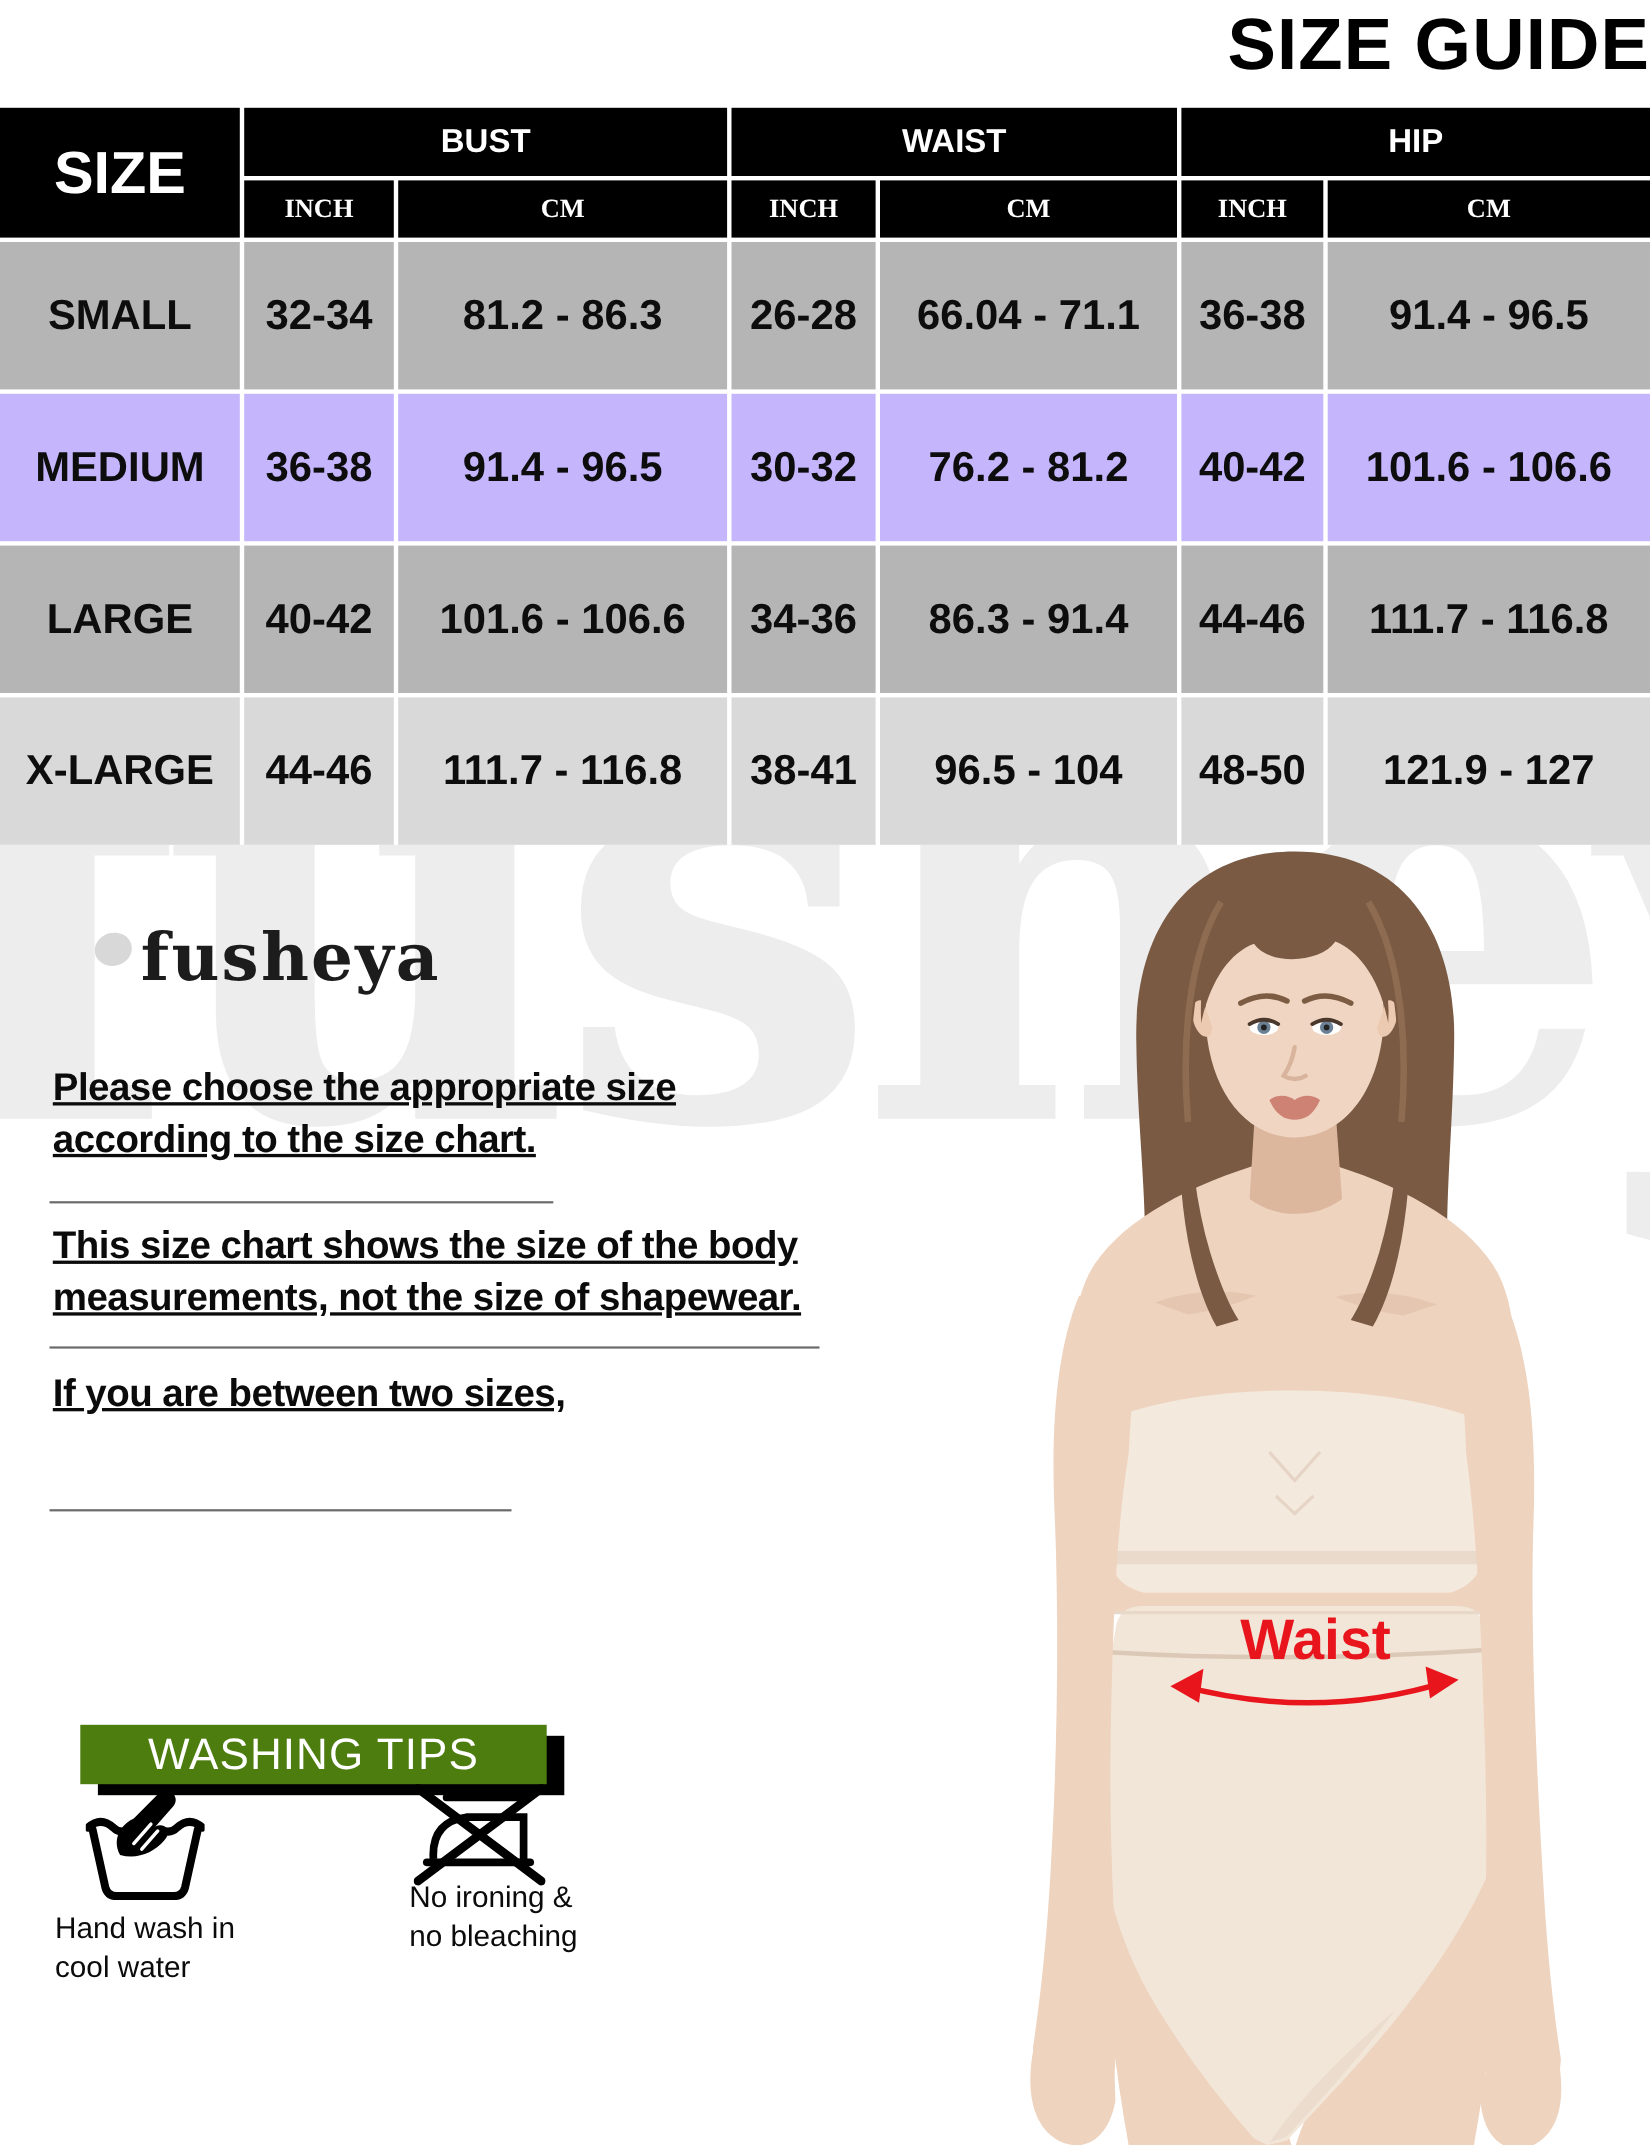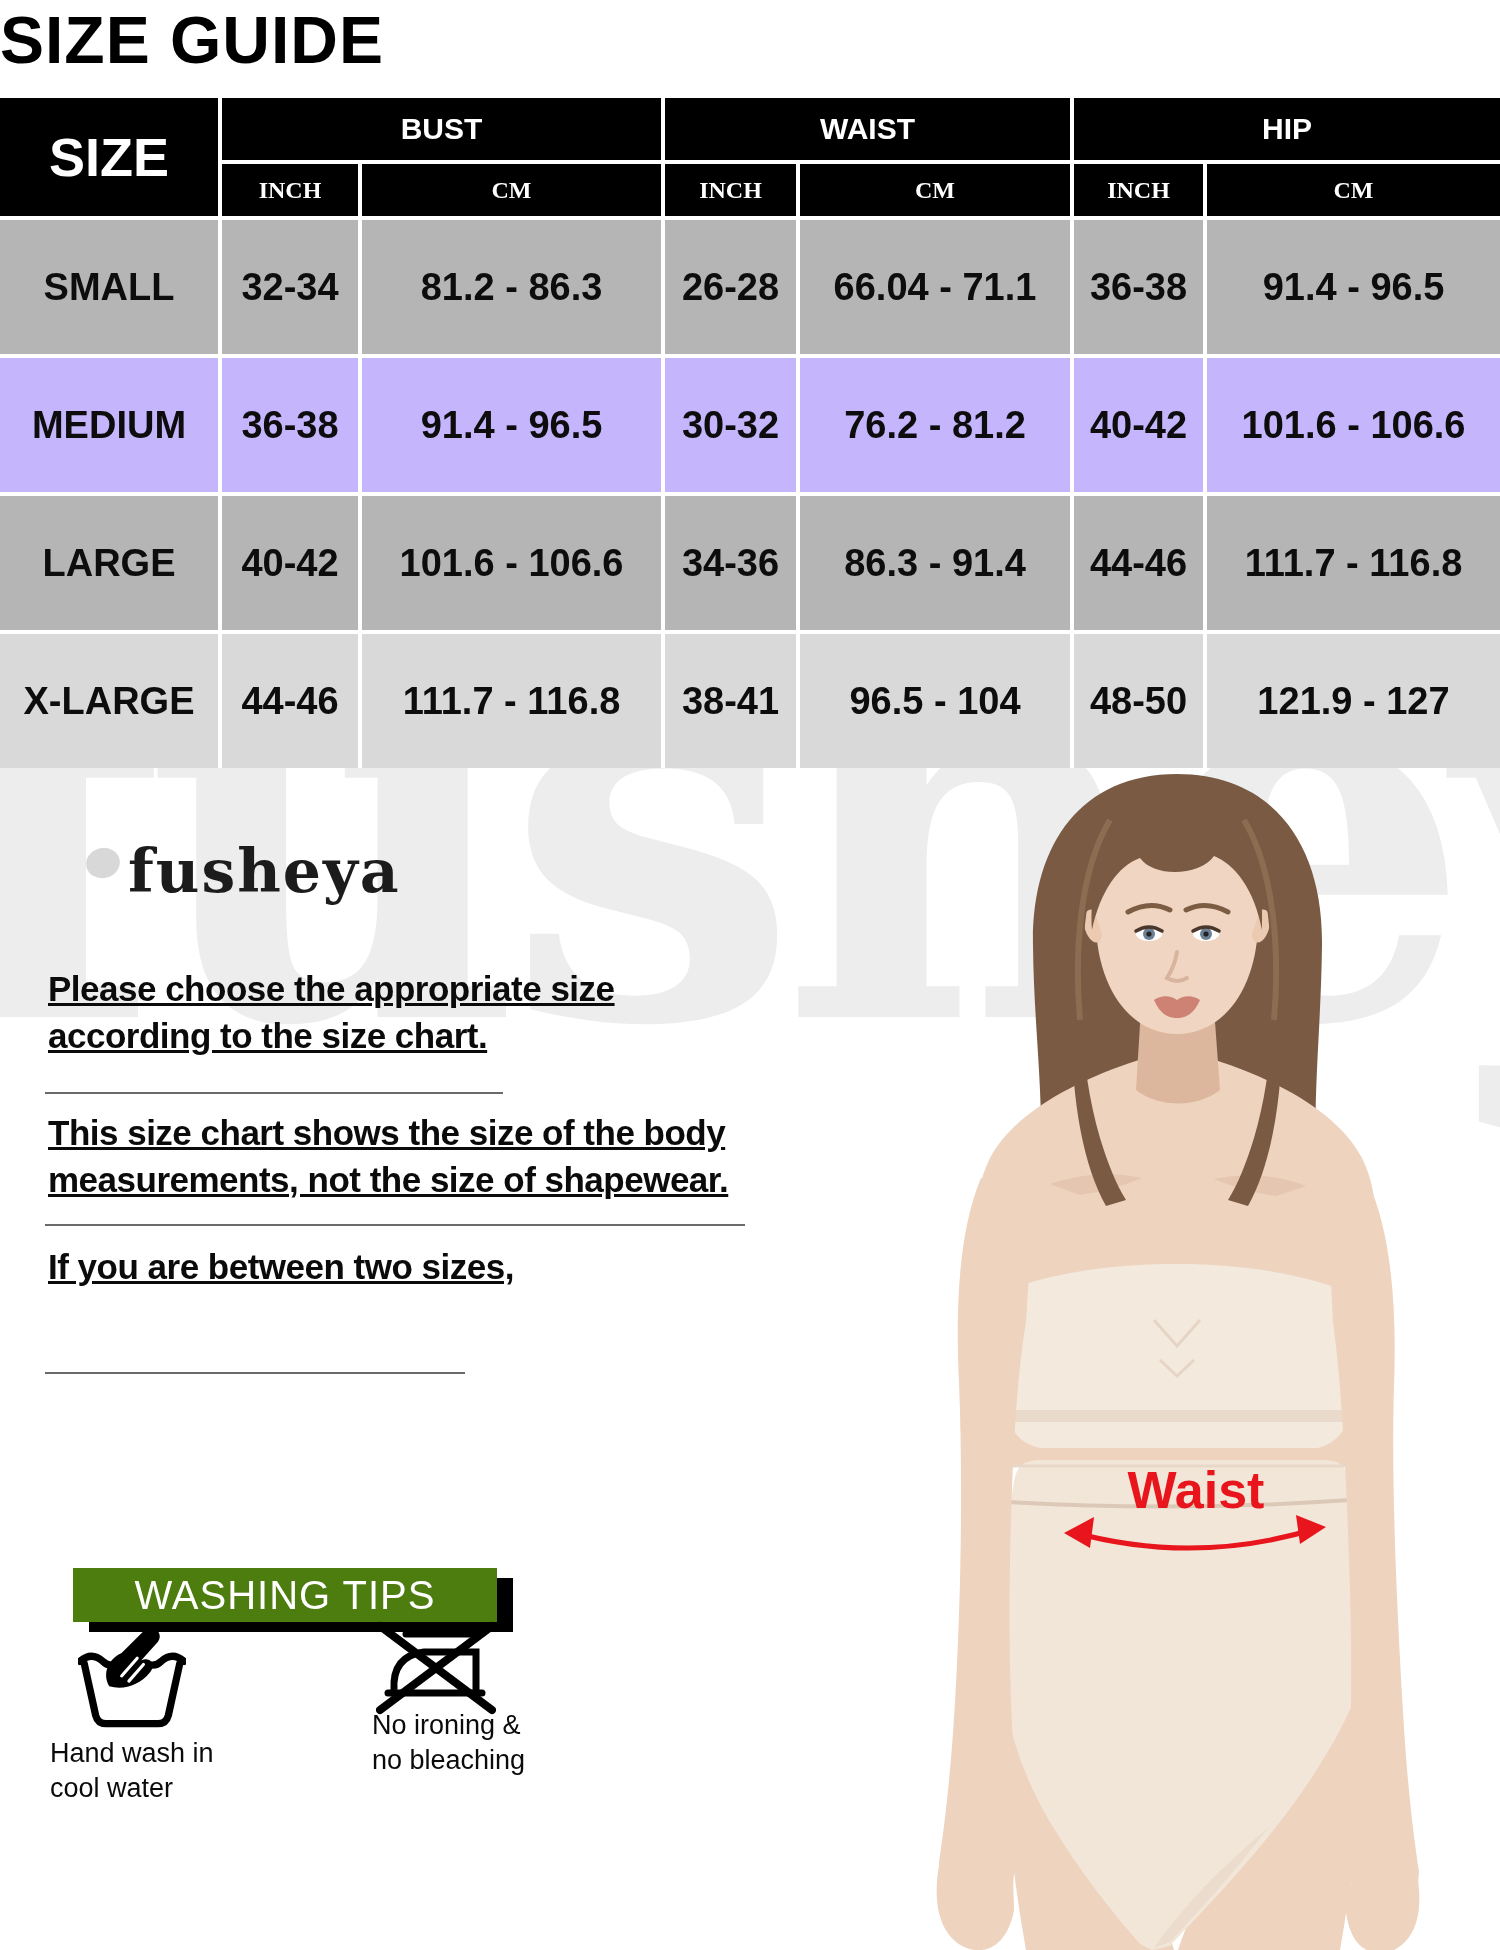--- a/index.html
+++ b/index.html
@@ -1,20 +1,20 @@
 <!DOCTYPE html>
 <html><head>
 <meta charset="utf-8">
 <style>
   html,body{margin:0;padding:0;background:#fff;}
   #page{position:relative;width:1500px;height:1950px;background:#fff;overflow:hidden;
         font-family:"Liberation Sans","DejaVu Sans",sans-serif;}
 
   
-  .title{position:absolute;left:0;top:2px;width:100%;text-align:left;
+  .title{position:absolute;left:0;top:2px;width:100%;text-align:right;
          font-size:66px;font-weight:700;color:#000;letter-spacing:1px;z-index:3;}
 
   
   .watermark{position:absolute;left:-60px;top:575px;z-index:0;
              font-family:"DejaVu Serif","Liberation Serif",serif;font-weight:700;
              font-size:520px;line-height:1;letter-spacing:-18px;color:#ededed;
              white-space:nowrap;}
 
   
   .sizetable{position:absolute;left:0;top:88px;width:1500px;z-index:2;display:grid;

